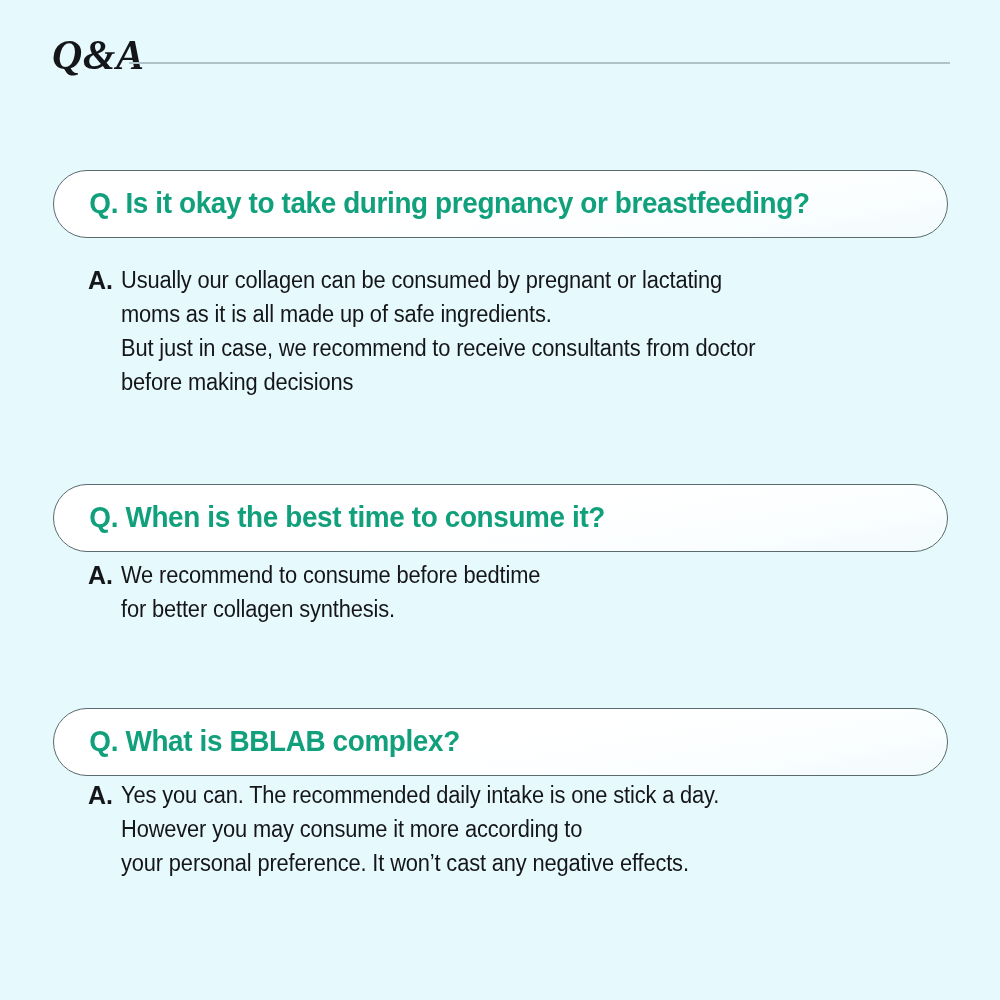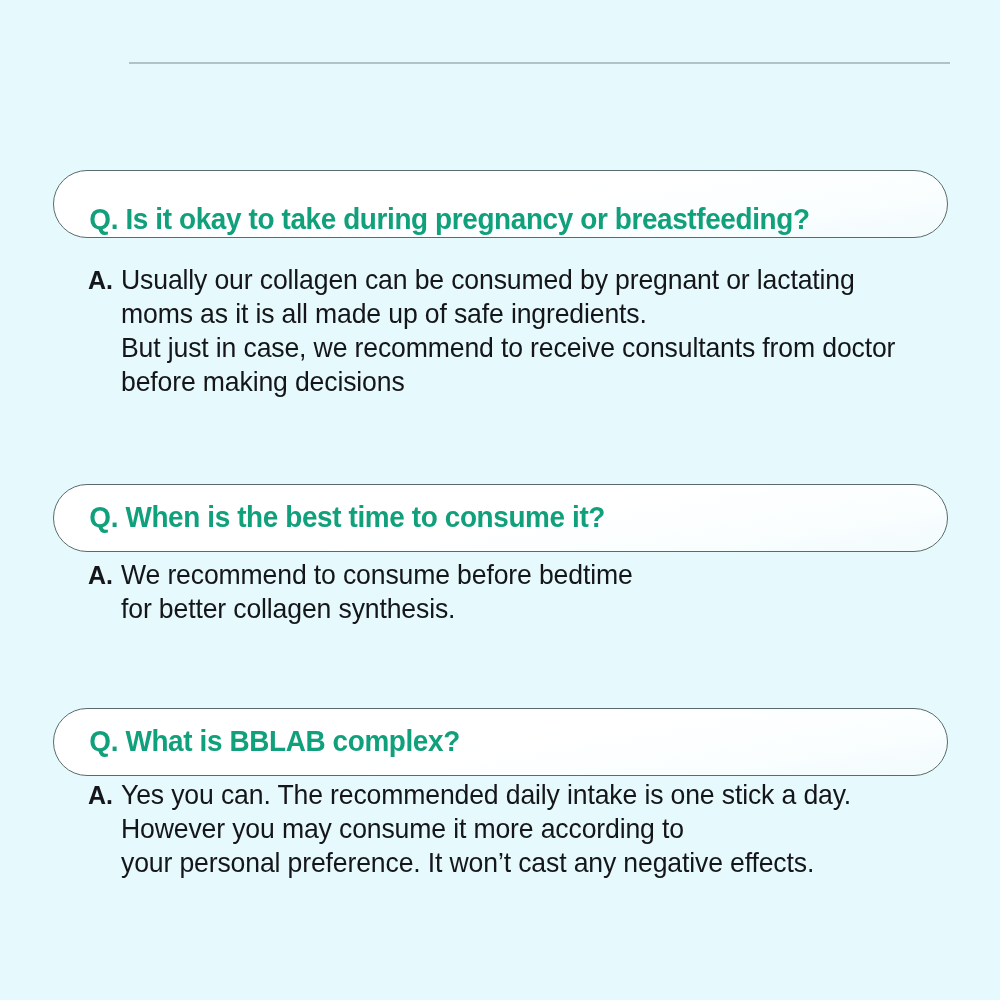--- a/index.html
+++ b/index.html
@@ -111,51 +111,52 @@
     font-size: 25px;
     line-height: 34px;
     color: #15161a;
     flex: 0 0 auto;
     padding-right: 8px;
   }
 
   .a-lines {
     font-family: "Liberation Sans", sans-serif;
     font-weight: 400;
-    font-size: 28px;
+    font-size: 23px;
     line-height: 34px;
     letter-spacing: -0.15px;
     color: #15161a;
   }
 
   .a-line {
     white-space: nowrap;
     transform: scaleX(0.95);
     transform-origin: left center;
   }
 
   
   #qa-block-0 { top: 0; }
-  #qa-block-0 .q-card { top: 170px; align-items: flex-end; }
+  #qa-block-0 .q-card { top: 170px; }
   #qa-block-0 .answer { top: 263px; }
 
   #qa-block-1 { top: 0; }
   #qa-block-1 .q-card { top: 464px; margin-top: 20px; }
   #qa-block-1 .answer { top: 558px; }
 
   #qa-block-2 { top: 0; }
   #qa-block-2 .q-card { top: 708px; }
   #qa-block-2 .answer { top: 778px; }
 </style>
 </head>
 <body>
 
 <div class="page">
 
   <div class="header">
+    <div class="header-title">Q&amp;A</div>
     <div class="header-rule"></div>
   </div>
 
   <div class="qa-list">
 
     <div class="qa-block" id="qa-block-0">
       <div class="q-card">
         <div class="q-text">Q. Is it okay to take during pregnancy or breastfeeding?</div>
       </div>
       <div class="answer">

